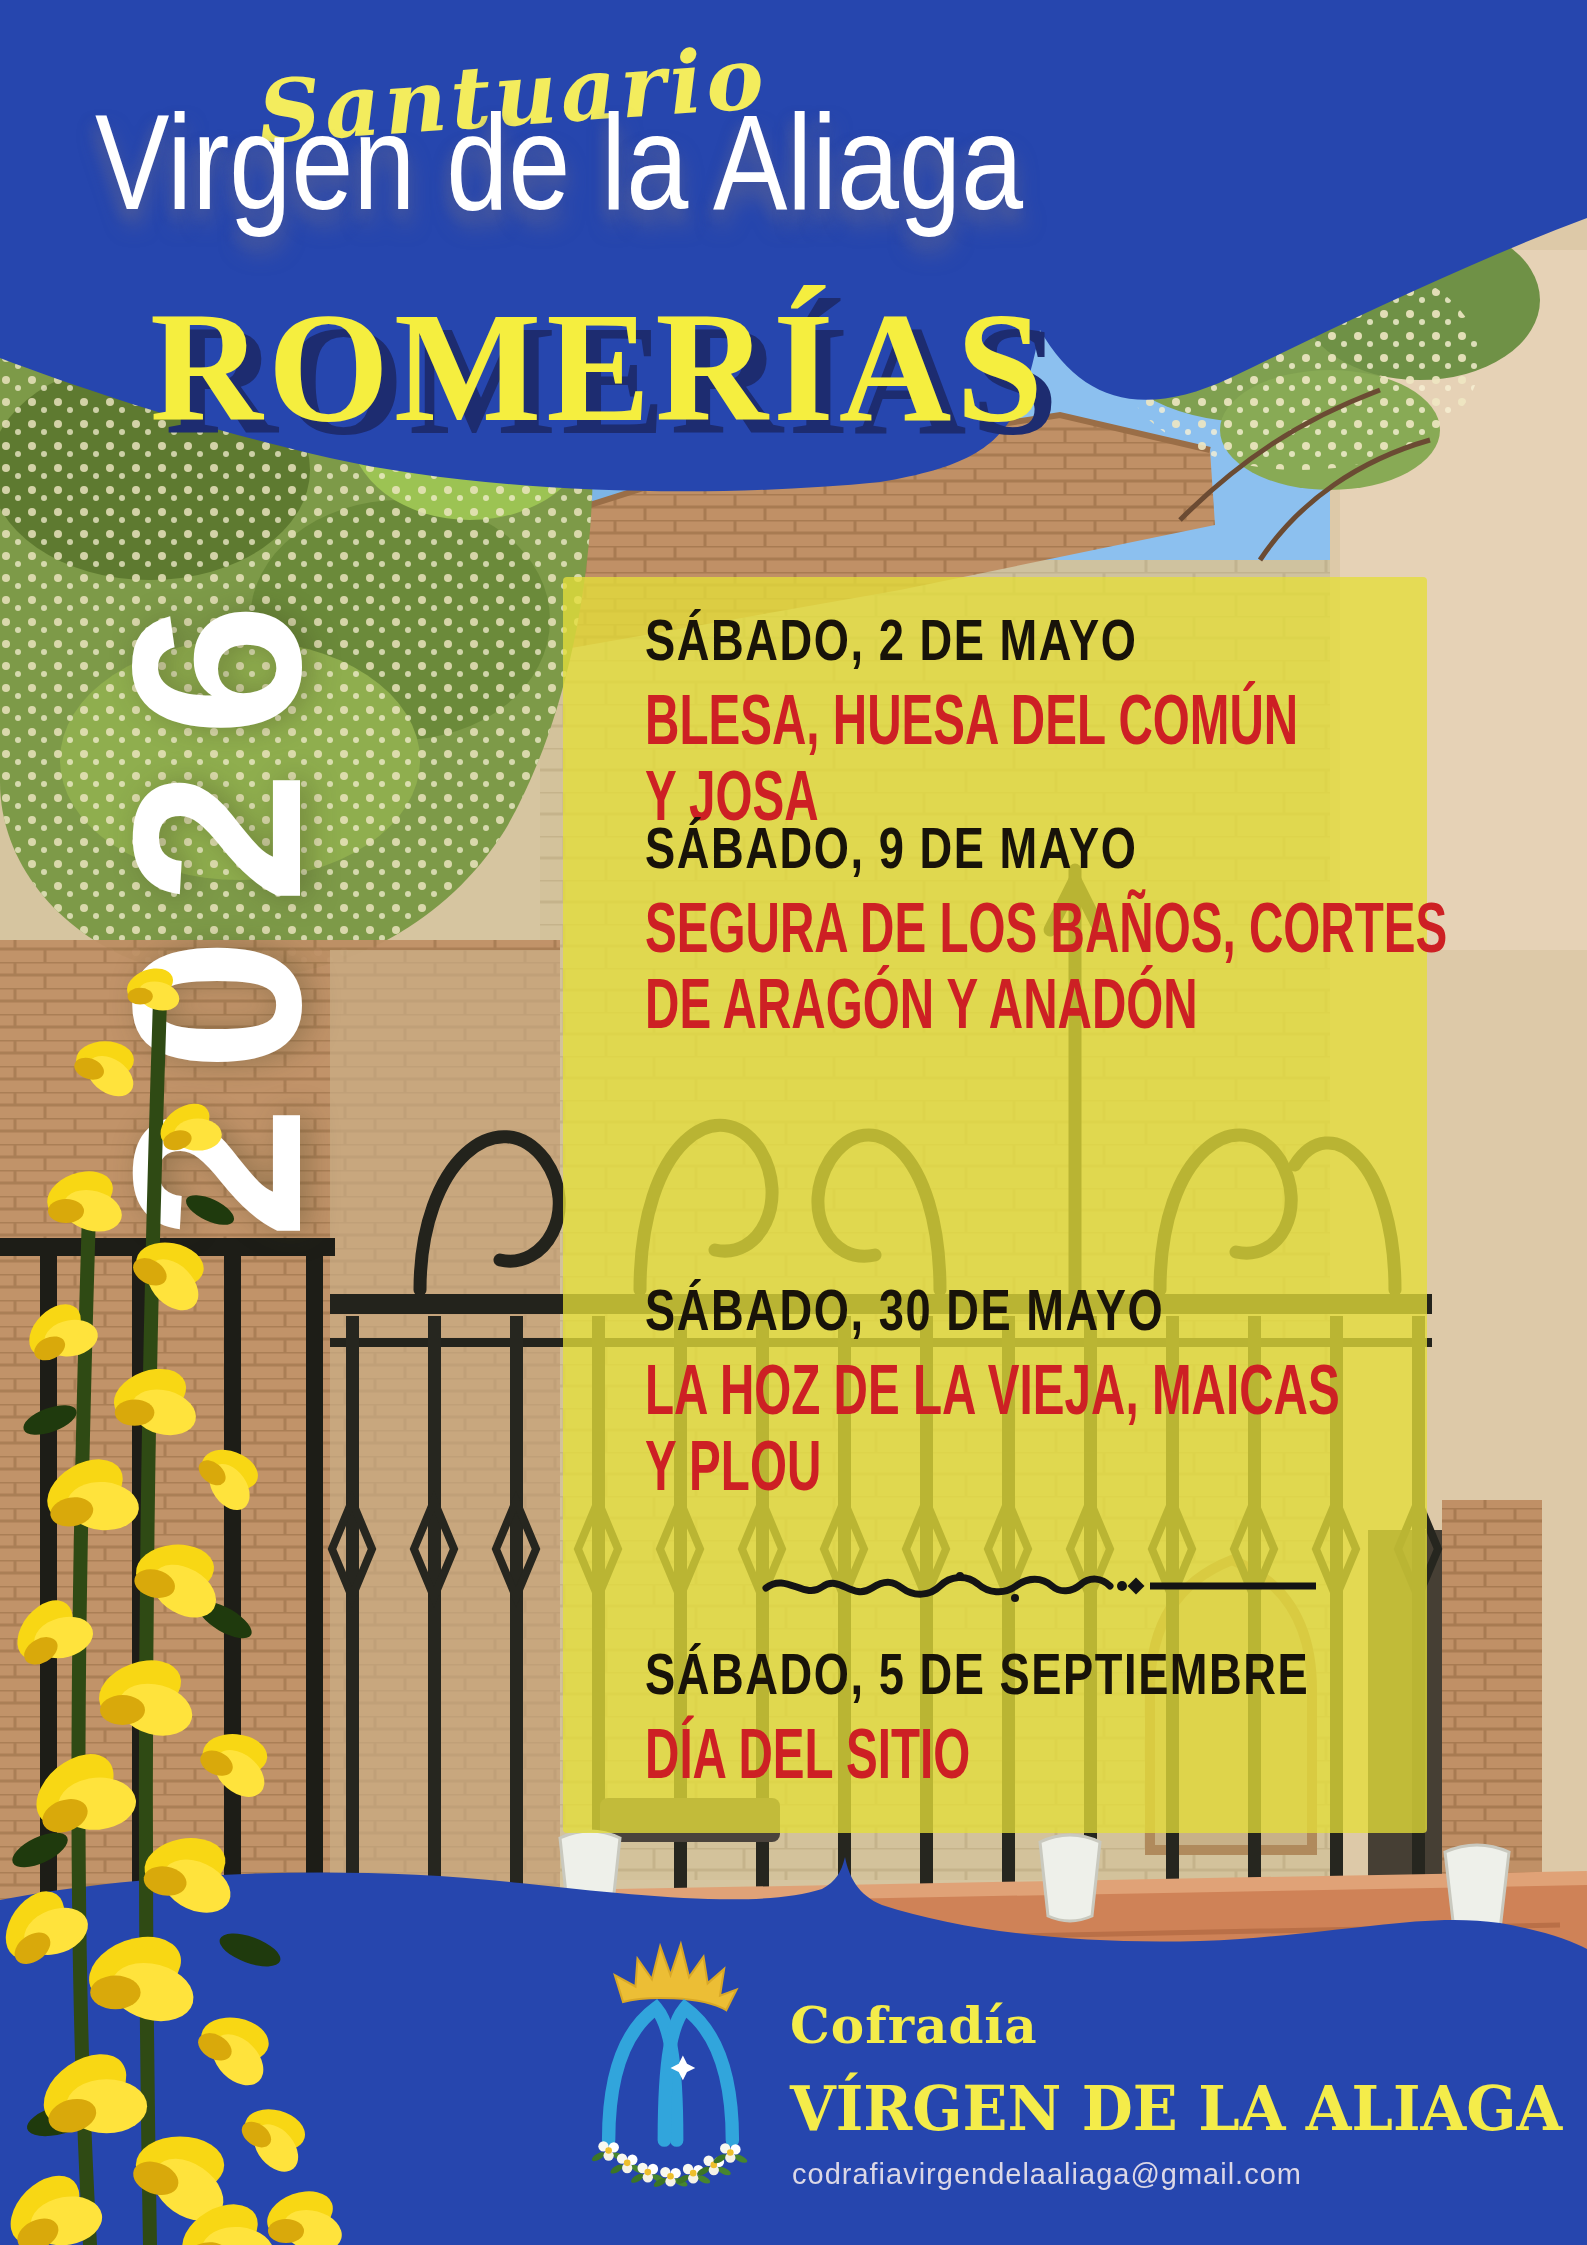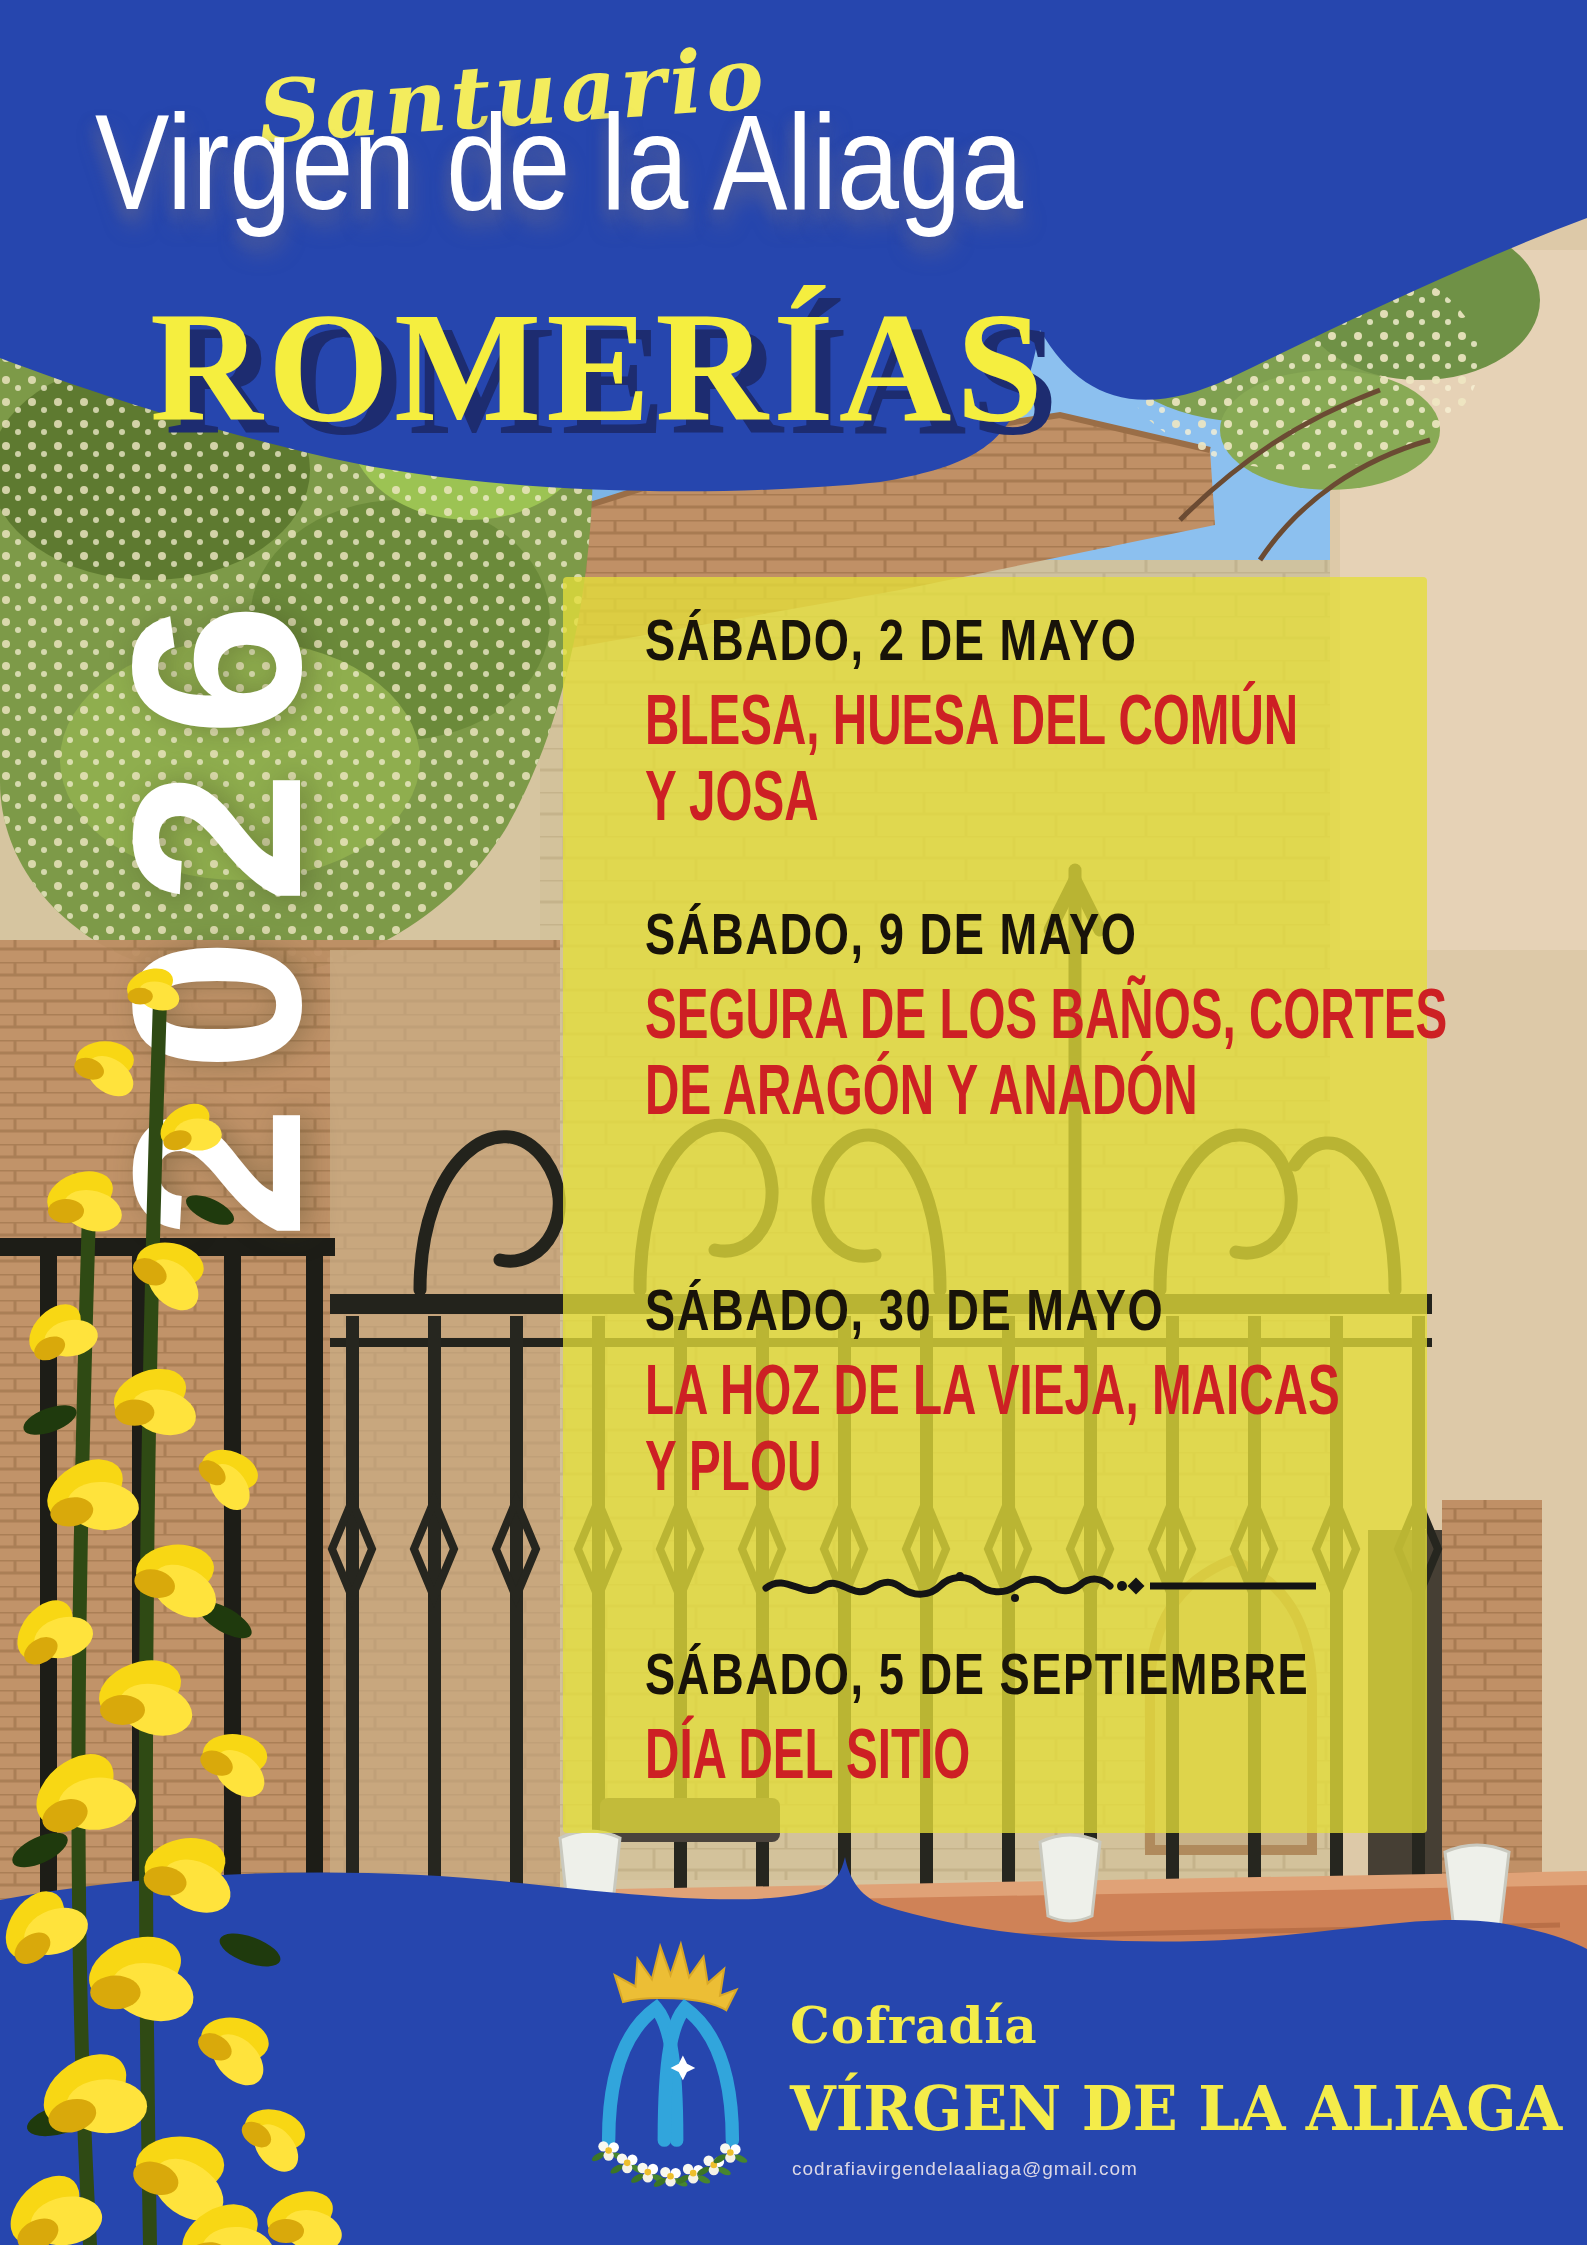--- a/index.html
+++ b/index.html
@@ -48,21 +48,21 @@
   #footerShape{position:absolute;left:0;bottom:0;z-index:5;}
   #logo{position:absolute;left:588px;top:1938px;z-index:6;}
   .org1{position:absolute;left:790px;top:1996px;z-index:6;color:#f4ec4a;
         font-family:"DejaVu Serif",serif;font-weight:bold;font-size:50px;
         letter-spacing:1px;}
   .org2{position:absolute;left:790px;top:2072px;z-index:6;color:#f4ec4a;
         font-family:"DejaVu Serif",serif;font-weight:bold;font-size:62px;
         letter-spacing:0;transform:scaleX(.95);transform-origin:left top;
         white-space:nowrap;}
   .email{position:absolute;left:792px;top:2158px;z-index:6;color:#dcd8e6;
-         font-size:19px;letter-spacing:1px;}
+         font-size:29px;letter-spacing:1px;}
 
   
   #flowers{position:absolute;left:0;top:0;z-index:7;}
 </style>
 </head>
 <body>
 
 <div class="poster">
 
   <svg id="photo" width="1587" height="2245" viewBox="0 0 1587 2245">
@@ -177,21 +177,21 @@
   <div class="panel"></div>
 
   <div class="schedule">
 
     <div class="entry" style="top:608px">
       <div class="date">SÁBADO, 2 DE MAYO</div>
       <div class="town">BLESA, HUESA DEL COMÚN</div>
       <div class="town">Y JOSA</div>
     </div>
 
-    <div class="entry" style="top:902px">
+    <div class="entry" style="top:816px">
       <div class="date">SÁBADO, 9 DE MAYO</div>
       <div class="town">SEGURA DE LOS BAÑOS, CORTES</div>
       <div class="town">DE ARAGÓN Y ANADÓN</div>
     </div>
 
 
     <div class="entry" style="top:1278px">
       <div class="date">SÁBADO, 30 DE MAYO</div>
       <div class="town">LA HOZ DE LA VIEJA, MAICAS</div>
       <div class="town">Y PLOU</div>

